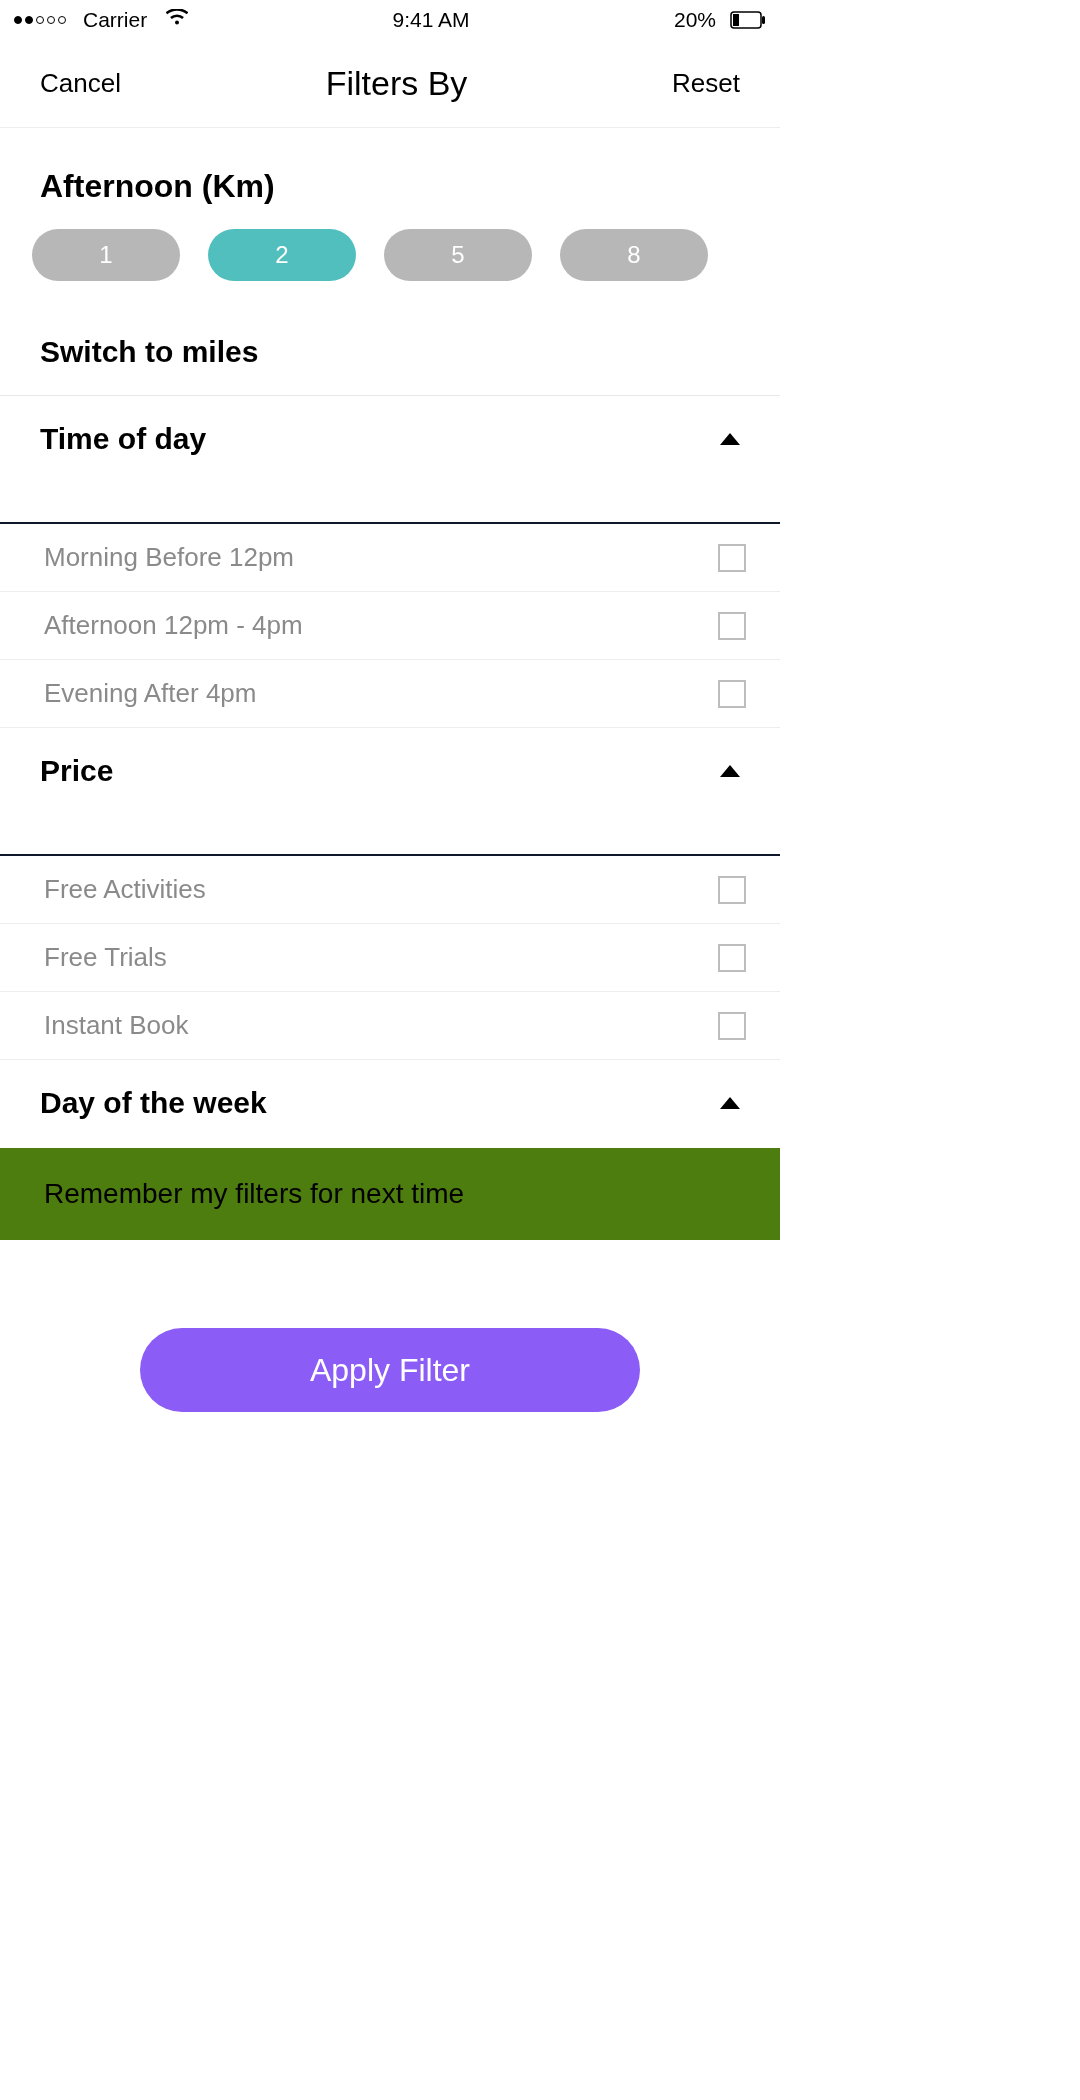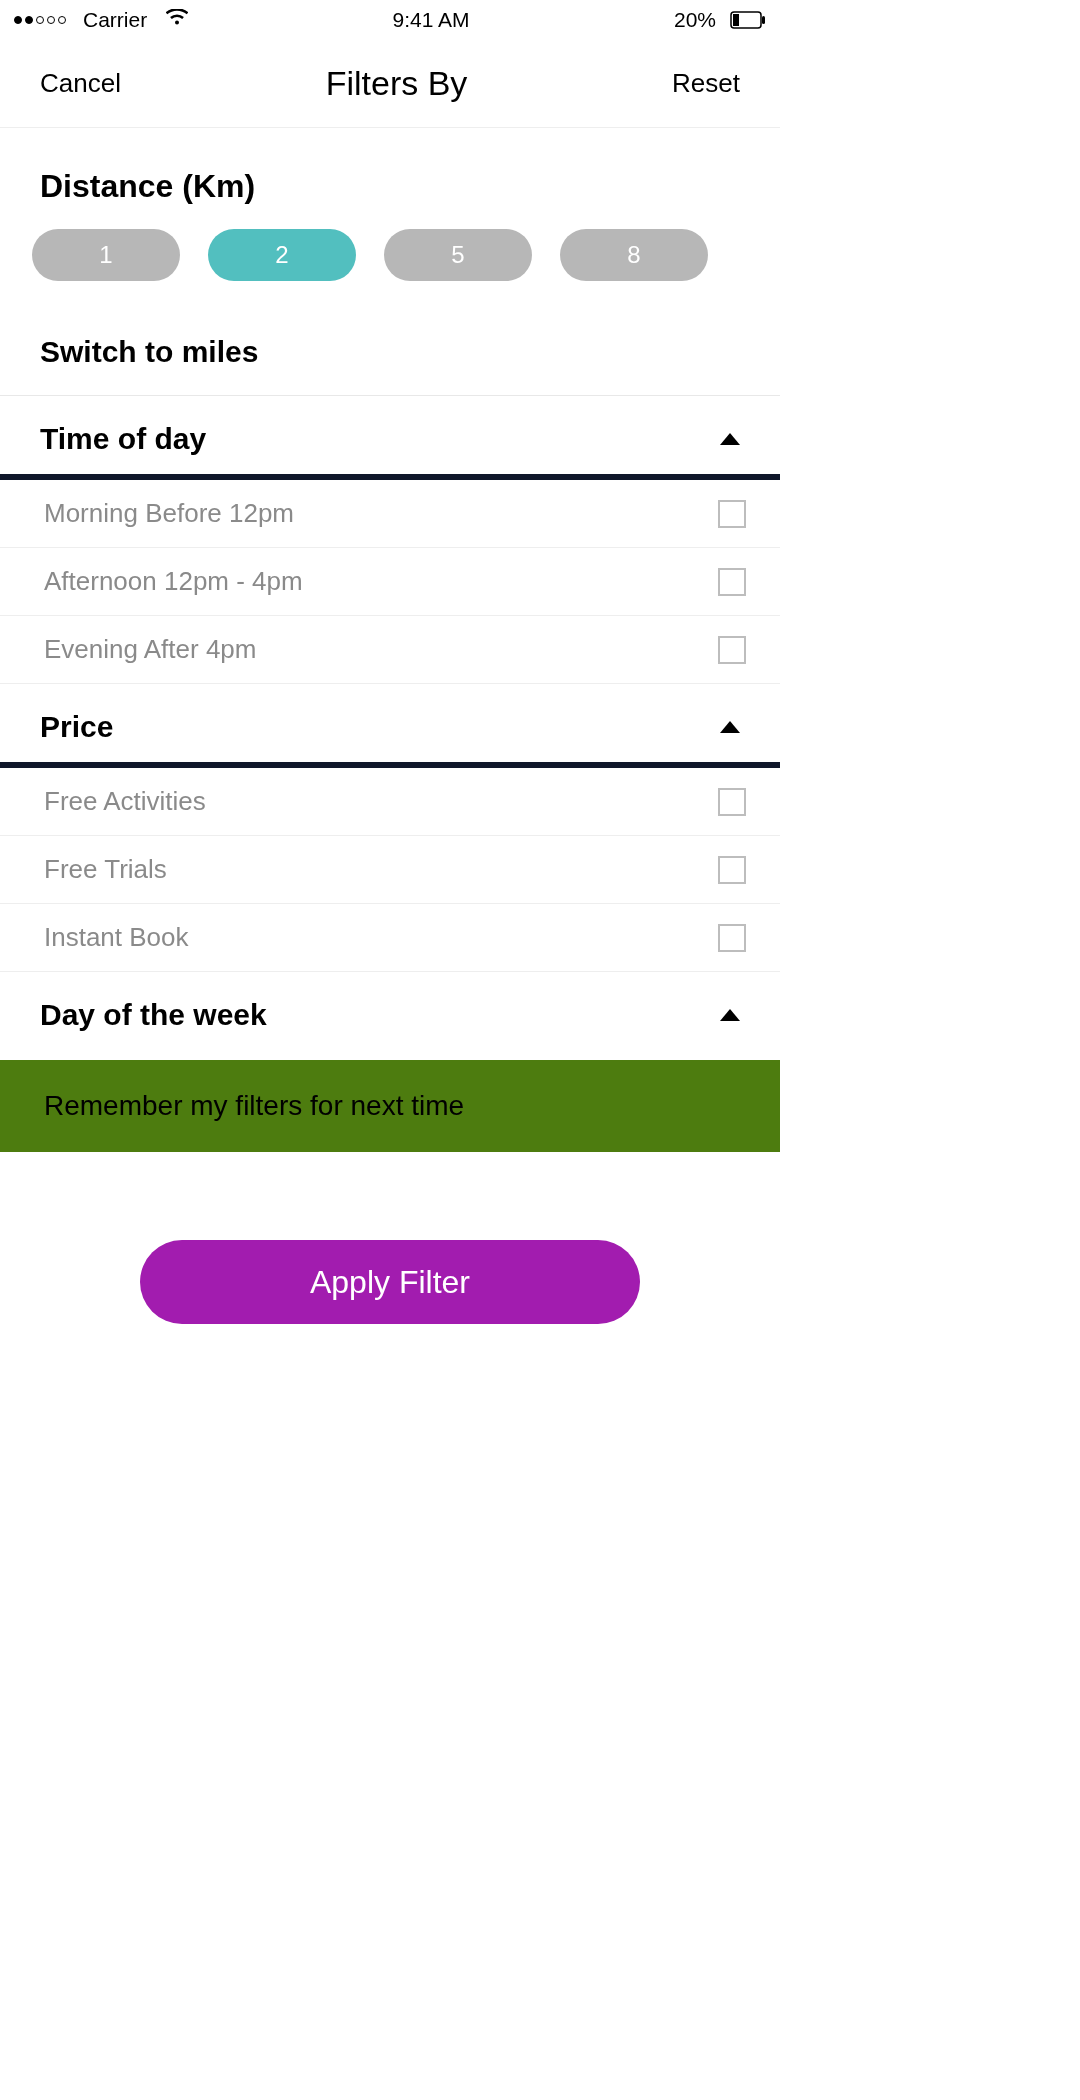--- a/index.html
+++ b/index.html
@@ -83,21 +83,21 @@
     .collapsible-header .title { font-size: 30px; font-weight: 700; }
     .chevron-up { width: 0; height: 0; border-left: 10px solid transparent; border-right: 10px solid transparent; border-bottom: 12px solid #000; }
 
     .option-row {
       display: flex;
       align-items: center;
       justify-content: space-between;
       padding: 18px 34px 18px 44px;
       border-bottom: 1px solid #eee;
     }
-    .option-row.first { border-top: 6px solid #0f172a; }
+    .option-row.first { border-top: 2px solid #0f172a; margin-top: 48px; }
     .option-label { font-size: 26px; color: #8a8a8a; font-weight: 500; }
     .checkbox {
       width: 28px;
       height: 28px;
       border: 2px solid #bdbdbd;
       background: #fff;
     }
 
     .remember-row {
       background: #4d7c0f;
@@ -108,21 +108,21 @@
 
     .apply-wrap {
       display: flex;
       justify-content: center;
       padding: 88px 0 40px 0;
     }
     .apply-btn {
       width: 500px;
       height: 84px;
       border-radius: 42px;
-      background: #a21caf;
+      background: #8b5cf6;
       color: #fff;
       font-size: 32px;
       font-weight: 500;
       display: flex;
       align-items: center;
       justify-content: center;
     }
   </style>
 </head>
 <body>
@@ -156,21 +156,21 @@
   </div>
 </div>
 
 <div class="nav-bar">
   <div class="nav-cancel">Cancel</div>
   <div class="nav-title">Filters By</div>
   <div class="nav-reset">Reset</div>
 </div>
 
 <div class="section">
-  <div class="section-title distance-title">Distance (Km)</div>
+  <div class="section-title distance-title">Afternoon (Km)</div>
   <div class="distance-chips">
     <div class="chip">1</div>
     <div class="chip selected">2</div>
     <div class="chip">5</div>
     <div class="chip">8</div>
   </div>
   <div class="switch-unit">Switch to miles</div>
 </div>
 <hr class="divider">
 

